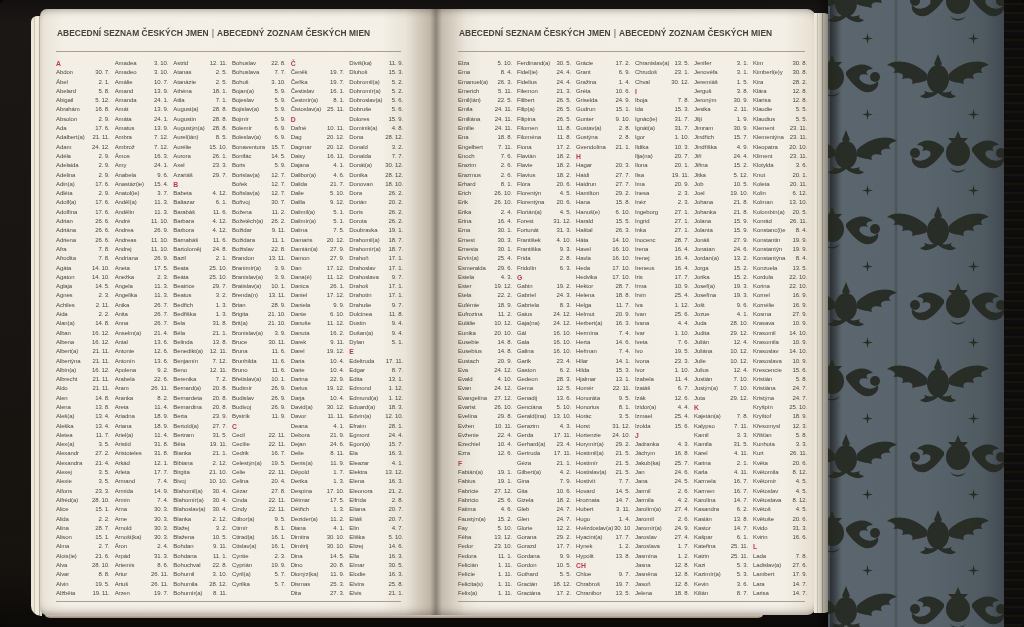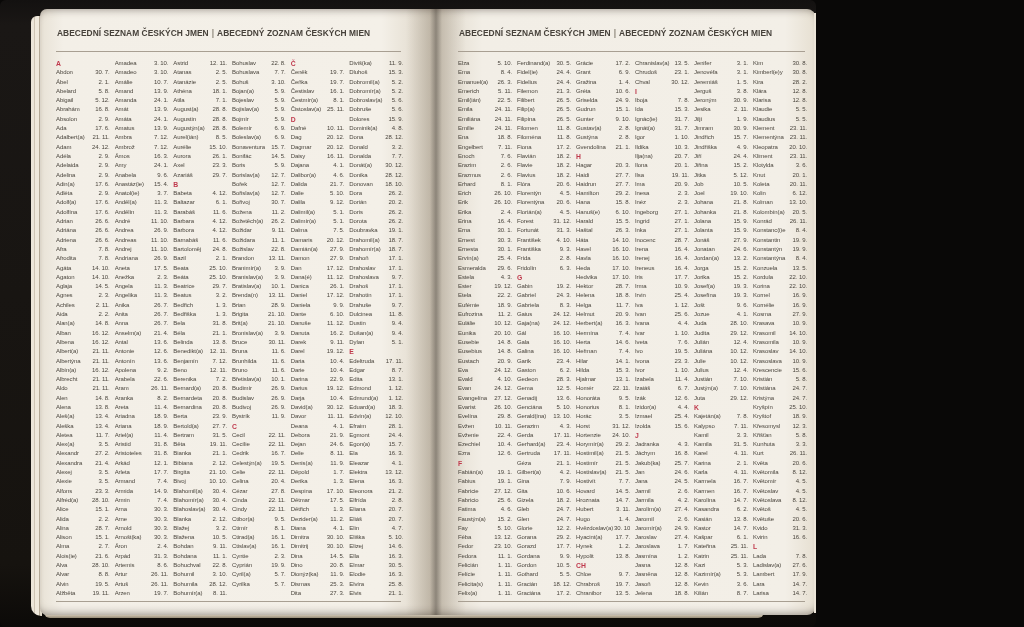--- a/index.html
+++ b/index.html
@@ -1,16 +1,16 @@
 <!DOCTYPE html>
 <html><head>
 <meta charset="utf-8">
 <style>
   html,body{margin:0;padding:0;background:#090807;}
-  #stage{position:relative;width:816px;height:627px;overflow:hidden;
+  #stage{position:relative;width:1024px;height:627px;overflow:hidden;
     font-family:"Liberation Sans",sans-serif;
     background:linear-gradient(180deg,#131110 0,#1a1715 4%,#16130f 90%,#0c0a08 100%);border-radius:6px;}
   
   #paper{position:absolute;left:40px;top:9px;width:776px;height:606px;
     background:linear-gradient(90deg,#e8e2d6 0,#f3efe7 3%,#f4f0e8 44%,#ddd5c6 50.5%,#f2eee6 57%,#f3efe7 96%,#e6dfd1 100%);
     border-radius:7px 9px 9px 7px;box-shadow:inset 0 6px 8px -6px rgba(60,50,40,.55),inset 0 -7px 9px -6px rgba(60,50,40,.5);}
   #gutter{position:absolute;left:366px;top:0;width:60px;height:100%;
     background:linear-gradient(90deg,rgba(86,72,56,0) 0,rgba(86,72,56,.22) 40%,rgba(40,32,24,.45) 50%,rgba(86,72,56,.20) 60%,rgba(86,72,56,0) 100%);}
   .edge-stack{position:absolute;background:repeating-linear-gradient(90deg,#ece5d8 0 3px,#cfc5b4 3px 4px,#f0e9dc 4px 8px,#b5aa97 8px 9px,#e2dacb 9px 14px);}
   #edges-left{left:31px;top:16px;width:11px;height:600px;border-radius:6px 0 0 10px;}

